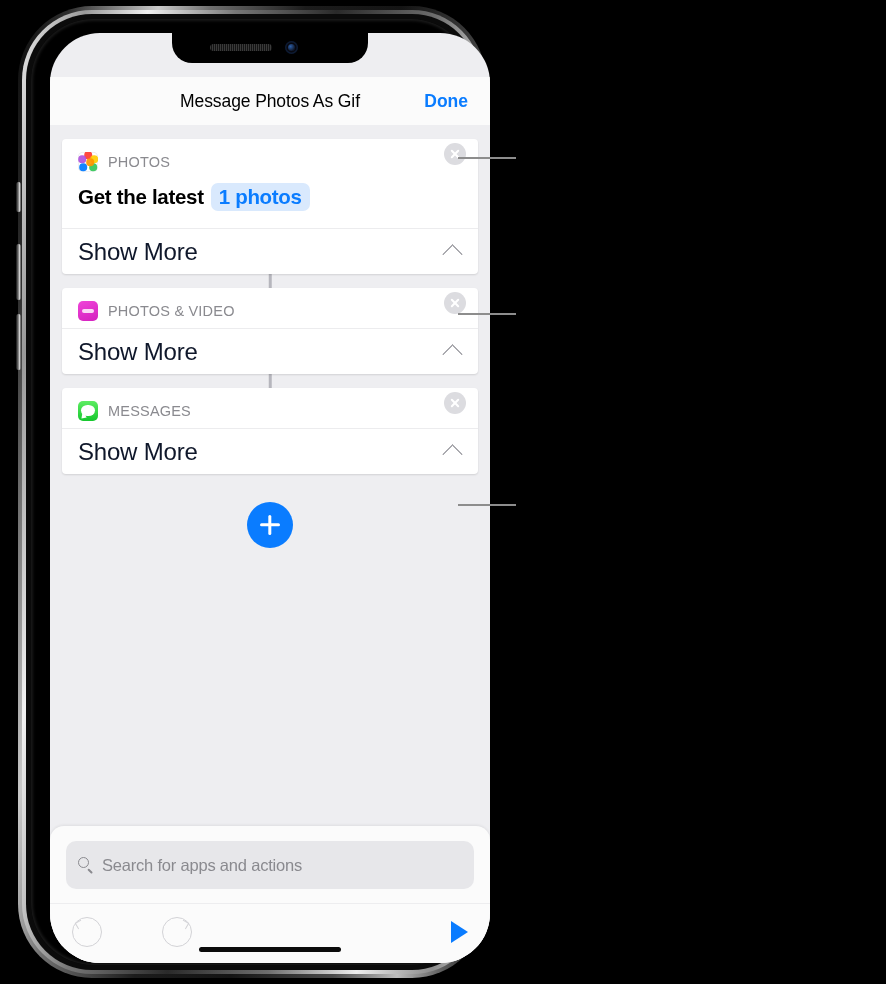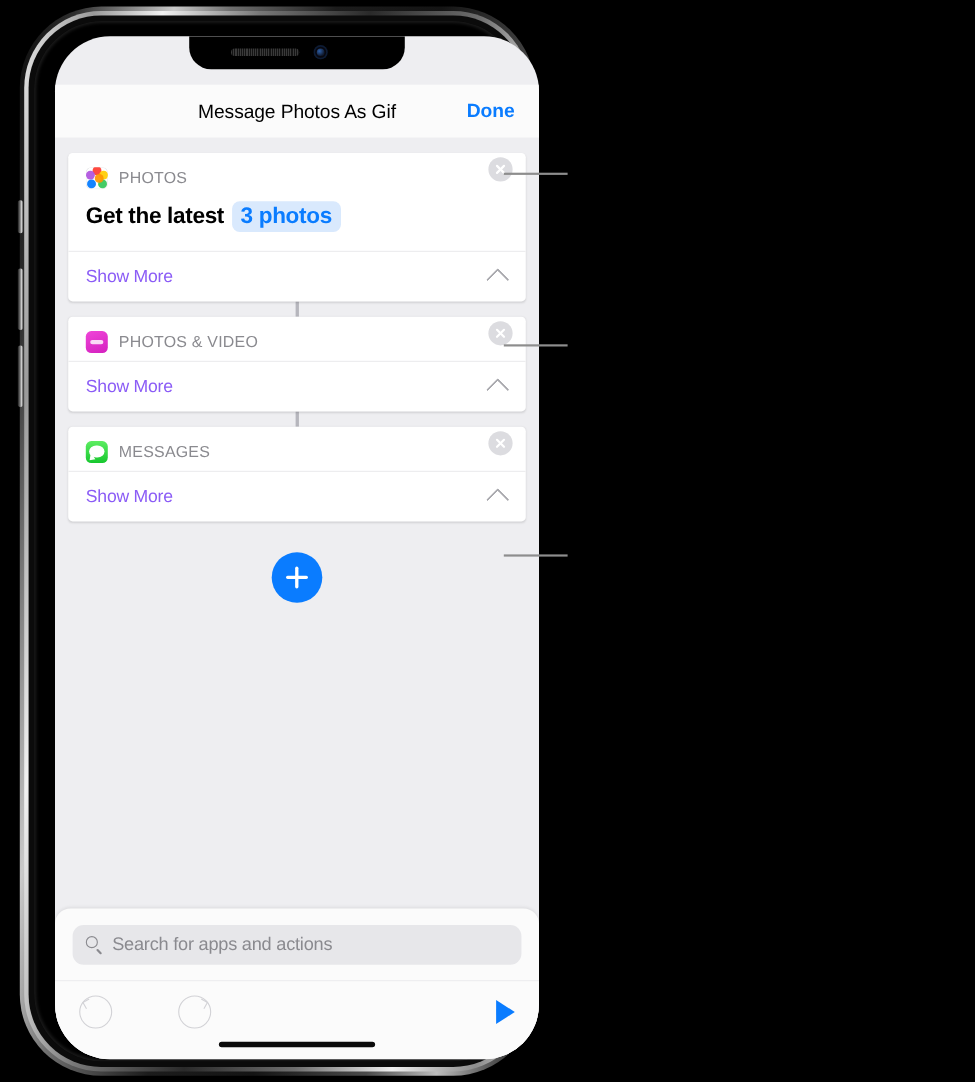--- a/index.html
+++ b/index.html
@@ -95,38 +95,38 @@
   .body-text{font-size:20.5px;font-weight:700;color:#000;letter-spacing:-.3px;}
   .token{display:inline-flex;align-items:center;gap:5px;background:#d9e9fd;
     border-radius:7px;padding:2px 8px;font-size:20.5px;font-weight:600;color:#0a7cff;
     letter-spacing:-.3px;cursor:pointer;}
   .token.placeholder{background:#dfeafc;color:#8cbcf7;font-weight:600;}
   .token .tok-icon{width:19px;height:19px;border-radius:4.5px;flex:0 0 auto;position:relative;
     overflow:hidden;}
 
   .card-foot{border-top:1px solid #ececee;height:45px;display:flex;align-items:center;
     padding:0 16px;cursor:pointer;position:relative;}
-  .foot-label{font-size:16px;color:#8b5cf6;letter-spacing:-.2px;}
+  .foot-label{font-size:24px;color:#0f172a;letter-spacing:-.2px;}
   .chev-up{position:absolute;right:18px;top:50%;width:13px;height:13px;
     border-left:2.2px solid #a9a9ae;border-top:2.2px solid #a9a9ae;
     transform:translateY(-35%) rotate(45deg);border-radius:1px;}
 
   
   #add-button{width:46px;height:46px;border-radius:50%;background:#0a7cff;margin:28px auto 0;
     position:relative;cursor:pointer;}
   #add-button::before,#add-button::after{content:"";position:absolute;left:50%;top:50%;
     background:#fff;border-radius:1.5px;}
   #add-button::before{width:20px;height:3.4px;transform:translate(-50%,-50%);}
   #add-button::after{width:3.4px;height:20px;transform:translate(-50%,-50%);}
 
   
   #bottom-panel{position:absolute;left:0;right:0;bottom:0;height:137px;background:#fbfbfb;
     border-radius:14px 14px 0 0;box-shadow:0 -1px 3px rgba(0,0,0,.07);z-index:20;}
   #search-row{padding:15px 16px 14px;}
-  #search-field{height:36px;background:#e7e7ea;border-radius:10px;display:flex;align-items:center;
+  #search-field{height:48px;background:#e7e7ea;border-radius:10px;display:flex;align-items:center;
     padding:0 12px;cursor:text;}
   .mag-icon{position:relative;width:16px;height:16px;flex:0 0 auto;margin-right:8px;}
   .mag-icon::before{content:"";position:absolute;left:0;top:0;width:11px;height:11px;
     border:1.9px solid #8a8a8f;border-radius:50%;box-sizing:border-box;}
   .mag-icon::after{content:"";position:absolute;left:10px;top:10.5px;width:6px;height:1.9px;
     background:#8a8a8f;border-radius:1px;transform:rotate(45deg);transform-origin:left center;}
   #search-placeholder{font-size:16.5px;color:#8a8a8f;letter-spacing:-.2px;}
 
   #toolbar{border-top:1px solid #ededef;height:56px;display:flex;align-items:center;
     padding:0 22px;position:relative;}
@@ -207,21 +207,21 @@
               <div class="p" style="background:#007aff;transform:translate(-50%,-50%) translate(-5px,5px)"></div>
               <div class="p" style="background:#af52de;transform:translate(-50%,-50%) translate(-6px,-3px)"></div>
               <div class="p" style="background:#ff9500;transform:translate(-50%,-50%) translate(2px,0)"></div>
             </div>
             <div class="app-label">PHOTOS</div>
             <div class="close-btn"></div>
           </div>
           <div class="card-body">
             <span class="body-text">Get the latest</span>
             <span class="token">
-              <span>3 photos</span>
+              <span>1 photos</span>
             </span>
           </div>
           <div class="card-foot">
             <span class="foot-label">Show More</span>
             <span class="chev-up"></span>
           </div>
         </div>
       </div>
 
       <div style="position:relative;height:14px;">

